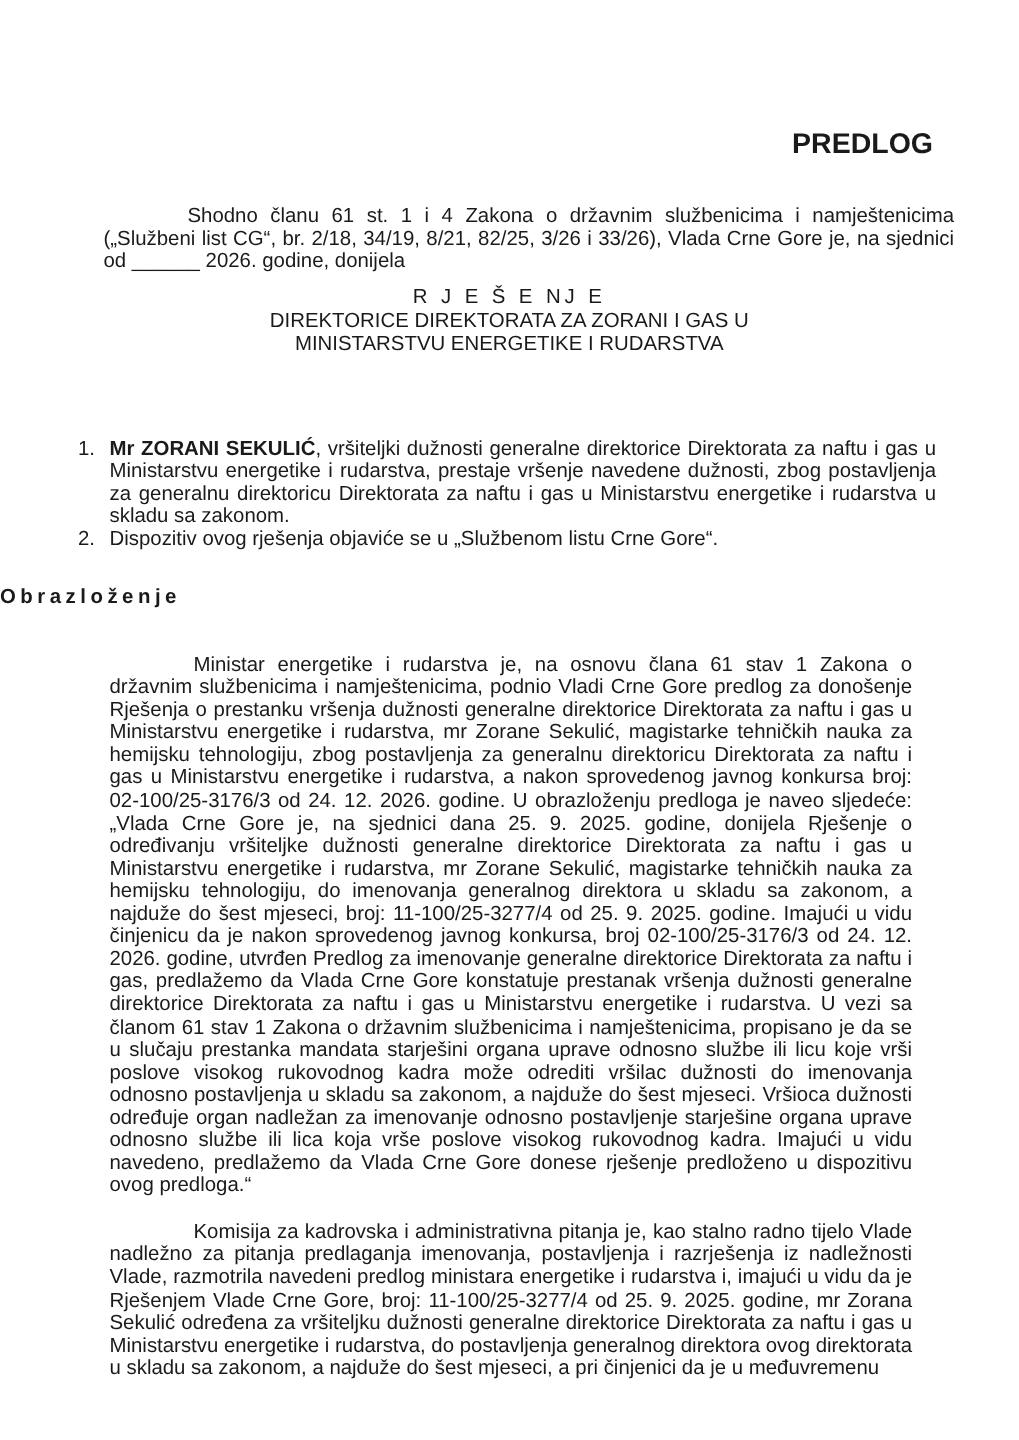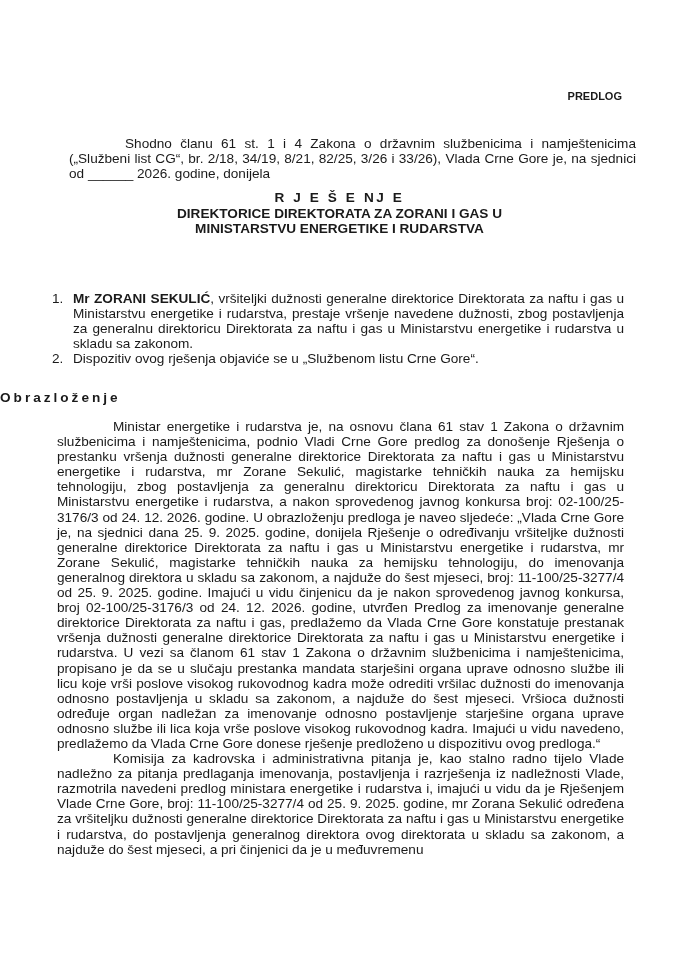--- a/index.html
+++ b/index.html
@@ -6,47 +6,47 @@
   body {
     width: 679px; height: 960px; overflow: hidden;
     font-family: "Liberation Sans", sans-serif;
     color: #1a1a1a;
     font-size: 13.6px;
     line-height: 15.1px;
   }
   .page { position: relative; width: 679px; height: 960px; }
   .predlog {
     position: absolute; top: 89px; right: 57px;
-    font-weight: bold; font-size: 11px;
+    font-weight: bold; font-size: 19px;
   }
   .intro {
     position: absolute; top: 124px; left: 57px; width: 567px;
     text-align: justify; text-indent: 56px;
   }
   .title {
     position: absolute; top: 190px; left: 0; width: 679px;
-    text-align: center; font-weight: bold; font-size: 13.6px; line-height: 15.5px;
+    text-align: center; font-weight: normal; font-size: 13.6px; line-height: 15.5px;
   }
   .title .rjesenje { letter-spacing: 2.6px; }
   .list {
     position: absolute; top: 291px; left: 73px; width: 551px;
     margin: 0; padding: 0; list-style: none;
   }
   .list li { position: relative; text-align: justify; }
   .list .num { position: absolute; left: -21px; top: 0; }
   .list b { font-weight: bold; }
   .obraz {
     position: absolute; top: 390px; left: 0; width: 679px;
     text-align: left; font-weight: bold; letter-spacing: 3px;
   }
   .body-text {
     position: absolute; top: 419px; left: 57px; width: 567px;
   }
   .body-text p {
-    margin: 0; text-align: justify; text-indent: 56px;
+    margin: 16px; text-align: justify; text-indent: 56px;
   }
 </style>
 </head>
 <body>
 
 <div class="page">
 
   <div class="predlog">PREDLOG</div>
 
   <p class="intro" style="margin:12px;">Shodno članu 61 st. 1 i 4 Zakona o državnim službenicima i namještenicima („Službeni list CG“, br. 2/18, 34/19, 8/21, 82/25, 3/26 i 33/26), Vlada Crne Gore je, na sjednici od ______ 2026. godine, donijela</p>

